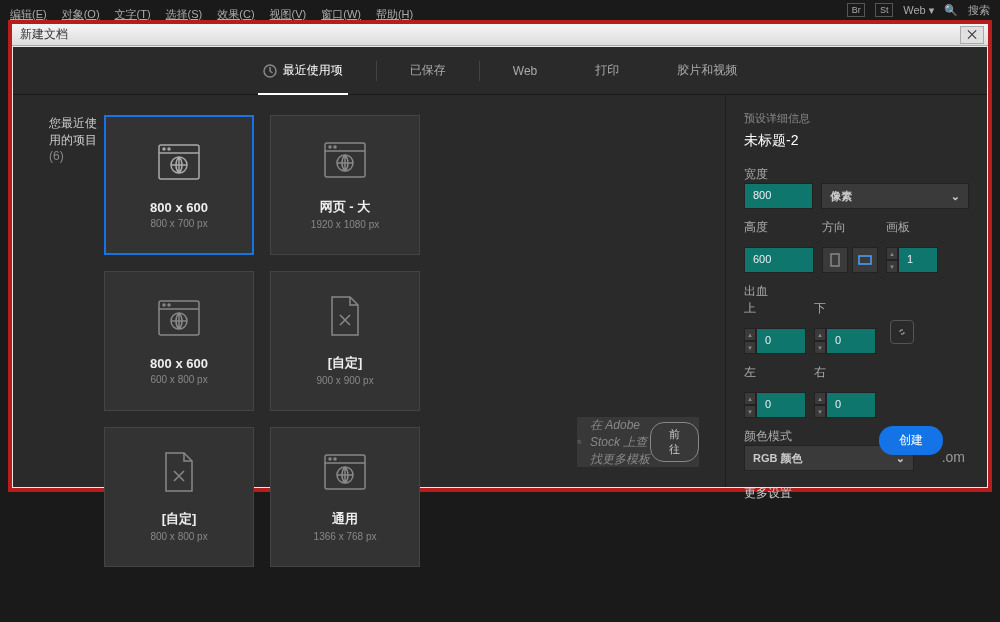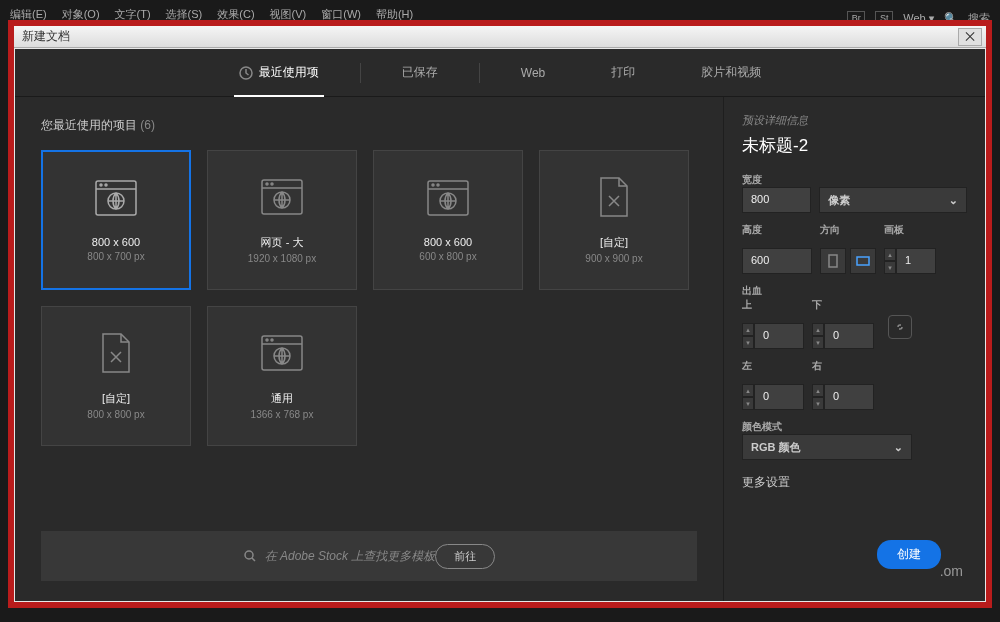--- a/index.html
+++ b/index.html
@@ -1,57 +1,57 @@
 <!DOCTYPE html>
 <html><head>
 <meta charset="utf-8">
 <style>
 * { margin: 0; padding: 0; box-sizing: border-box; font-family: "Microsoft YaHei", -apple-system, sans-serif; }
 body { background: #1a1a1a; width: 1000px; height: 622px; overflow: hidden; position: relative; }
 
-.top-menu { height: 28px; display: flex; align-items: center; padding: 0 10px; color: #aaa; font-size: 11px; gap: 15px; }
+.top-menu { height: 28px; display: flex; align-items: center; padding: 0 10px; color: #aaa; font-size: 11px; gap: 15px; text-decoration: underline; }
 .top-menu span { cursor: default; }
-.top-right { position: absolute; top: 8px; right: 10px; display: flex; gap: 10px; align-items: center; height: 20px; color: #aaa; font-size: 11px; }
+.top-right { position: absolute; top: 0; right: 10px; display: flex; gap: 10px; align-items: center; height: 20px; color: #aaa; font-size: 11px; }
 .top-right .box { width: 18px; height: 14px; border: 1px solid #555; display: inline-flex; align-items: center; justify-content: center; font-size: 9px; }
 
-.dialog { position: absolute; top: 20px; left: 8px; width: 984px; height: 588px; background: #e8e8e8; border: 6px solid #b91c1c; }
+.dialog { position: absolute; top: 20px; left: 8px; width: 984px; height: 472px; background: #e8e8e8; border: 4px solid #b91c1c; }
 .titlebar { height: 22px; background: linear-gradient(#f5f5f5, #ddd); display: flex; align-items: center; padding: 0 8px; font-size: 12px; color: #333; border-bottom: 1px solid #aaa; }
 .close-x { position: absolute; top: 2px; right: 4px; width: 24px; height: 18px; border: 1px solid #aaa; display: flex; align-items: center; justify-content: center; font-size: 12px; color: #333; background: #e0e0e0; }
 
 .content { position: absolute; top: 23px; left: 1px; right: 1px; bottom: 1px; background: #2a2a2a; }
 
-.tabs { height: 48px; display: flex; align-items: center; justify-content: center; gap: 16px; border-bottom: 1px solid #1a1a1a; }
+.tabs { height: 48px; display: flex; align-items: center; justify-content: center; gap: 8px; border-bottom: 1px solid #1a1a1a; }
 .tab { padding: 0 25px; height: 48px; display: flex; align-items: center; color: #aaa; font-size: 12px; cursor: pointer; position: relative; gap: 6px; }
 .tab.active { color: #fff; }
 .tab.active::after { content: ''; position: absolute; bottom: 0; left: 20px; right: 20px; height: 2px; background: #fff; }
 .tab-sep { width: 1px; height: 20px; background: #444; }
 
 .main-area { display: flex; height: calc(100% - 48px); }
-.left-pane { flex: 1; padding: 20px 26px; display: flex; flex-direction: column; }
+.left-pane { flex: 1; padding: 20px 26px; display: flex; flex-direction: row; margin-left: 10px; }
 .recent-label { color: #ccc; font-size: 12px; margin-bottom: 16px; }
 .recent-label .count { color: #888; }
 
 .preset-grid { display: flex; flex-wrap: wrap; gap: 16px; }
 .preset { width: 150px; height: 140px; background: #333; border: 1px solid #444; display: flex; flex-direction: column; align-items: center; justify-content: center; cursor: pointer; }
 .preset.selected { border: 2px solid #1473e6; }
 .preset-icon { width: 48px; height: 40px; margin-bottom: 18px; display: flex; align-items: center; justify-content: center; }
-.preset-title { color: #eee; font-size: 11px; font-weight: normal; }
+.preset-title { color: #eee; font-size: 13px; font-weight: bold; }
 .preset-sub { color: #888; font-size: 10px; margin-top: 3px; }
 
 .stock-bar { margin-top: auto; height: 50px; background: #383838; display: flex; align-items: center; justify-content: center; }
 .stock-search { color: #888; font-size: 12px; font-style: italic; display: flex; align-items: center; gap: 8px; }
 .go-btn { border: 1px solid #888; border-radius: 14px; padding: 4px 18px; color: #ccc; font-size: 11px; cursor: pointer; }
 
 .right-pane { width: 262px; padding: 16px 18px; color: #ccc; font-size: 11px; border-left: 1px solid #1e1e1e; }
-.right-pane .section-label { color: #888; font-size: 11px; margin-bottom: 6px; font-style: italic; }
-.doc-title { color: #fff; font-size: 17px; margin: 4px 0 16px 0; }
+.right-pane .section-label { color: #888; font-size: 11px; margin-bottom: 6px; }
+.doc-title { color: #fff; font-size: 14px; margin: 4px 0 16px 0; }
 .field-row { display: flex; gap: 8px; margin-bottom: 10px; align-items: flex-end; }
 .field-group { display: flex; flex-direction: column; gap: 11px; }
-.field-label { color: #aaa; font-size: 10px; font-weight: bold; }
-.input { background: #404040; border: 1px solid #222; color: #eee; padding: 5px 8px; font-size: 11px; width: 70px; height: 26px; }
+.field-label { color: #aaa; font-size: 12px; }
+.input { background: #0f766e; border: 1px solid #222; color: #eee; padding: 5px 8px; font-size: 11px; width: 70px; height: 26px; }
 .input.small { width: 50px; }
 .input.xs { width: 40px; }
 .select { background: #3a3a3a; border: 1px solid #222; color: #ccc; padding: 5px 8px; font-size: 11px; height: 26px; width: 150px; display: flex; align-items: center; justify-content: space-between; cursor: pointer; font-weight: bold; }
 .select.full { width: 170px; }
 .icon-btn { width: 26px; height: 26px; background: #3a3a3a; border: 1px solid #222; display: flex; align-items: center; justify-content: center; cursor: pointer; color: #999; }
 .icon-btn.active { color: #4aa3ff; }
 .spinner { width: 12px; display: flex; flex-direction: column; }
 .spinner div { height: 13px; background: #3a3a3a; border: 1px solid #222; display: flex; align-items: center; justify-content: center; font-size: 7px; color: #888; cursor: pointer; }
 .spin-input { display: flex; }
 .link-icon { width: 24px; height: 24px; border: 1px solid #555; border-radius: 4px; display: flex; align-items: center; justify-content: center; margin-left: 6px; align-self: flex-end; margin-bottom: 10px; cursor: pointer; }

